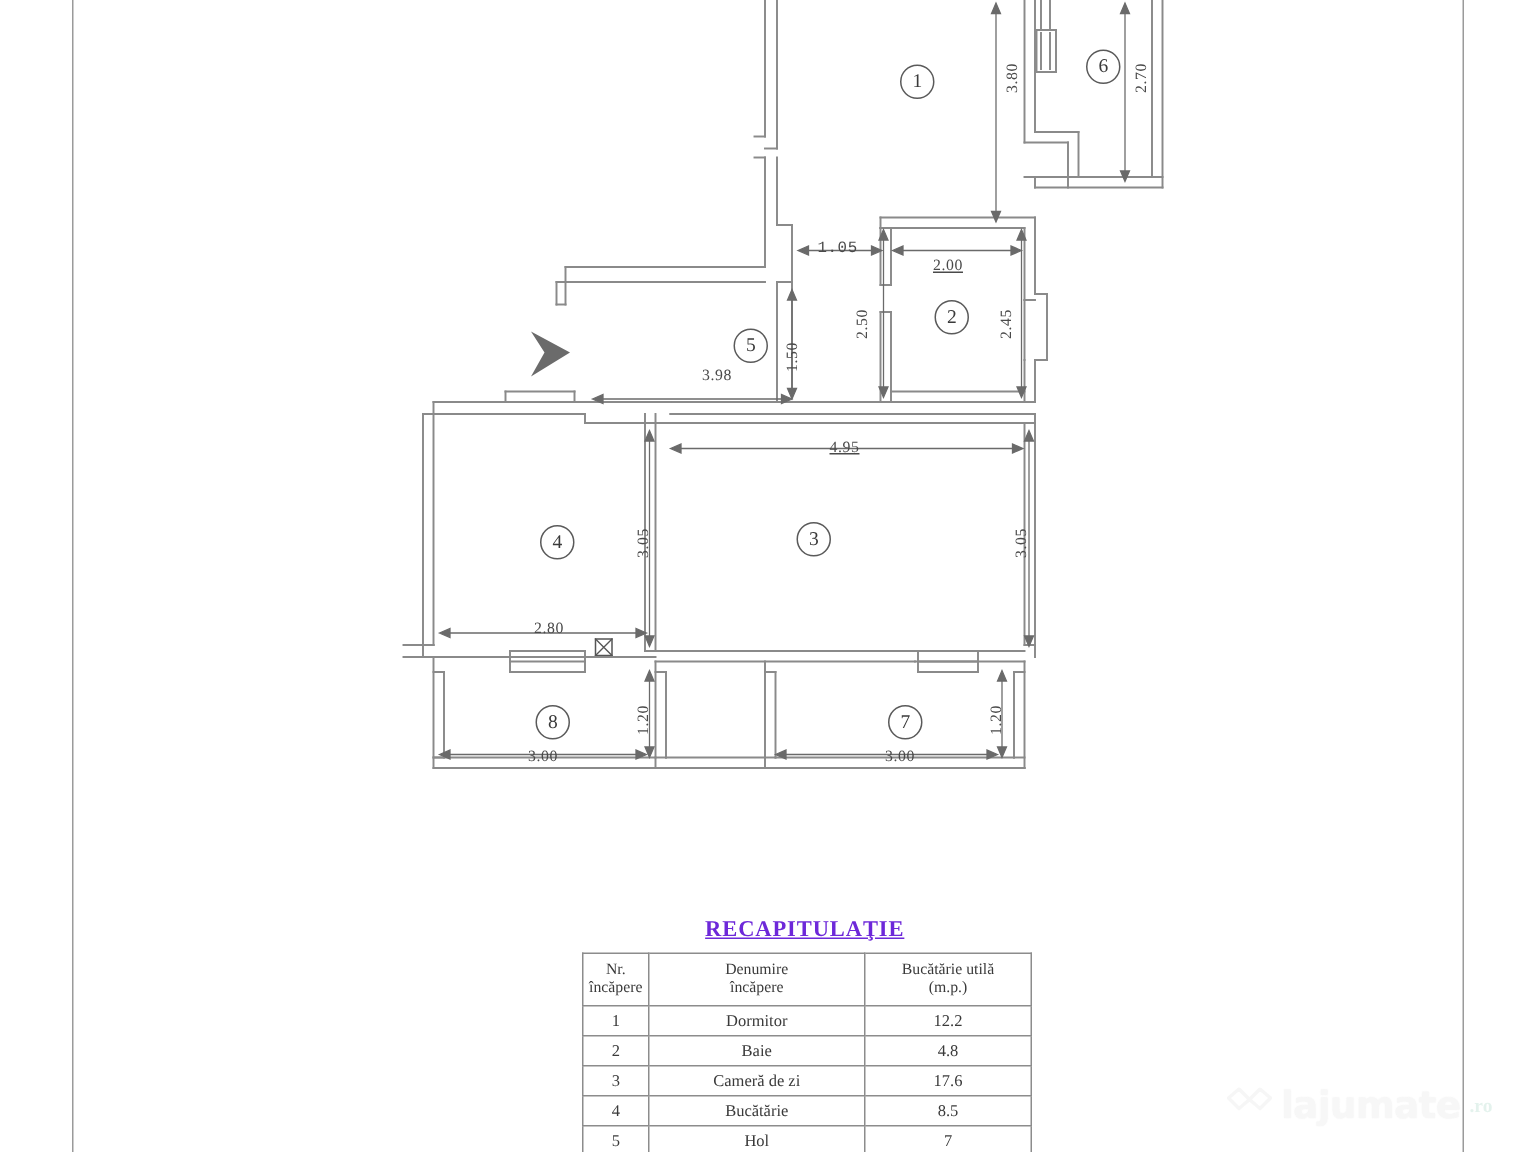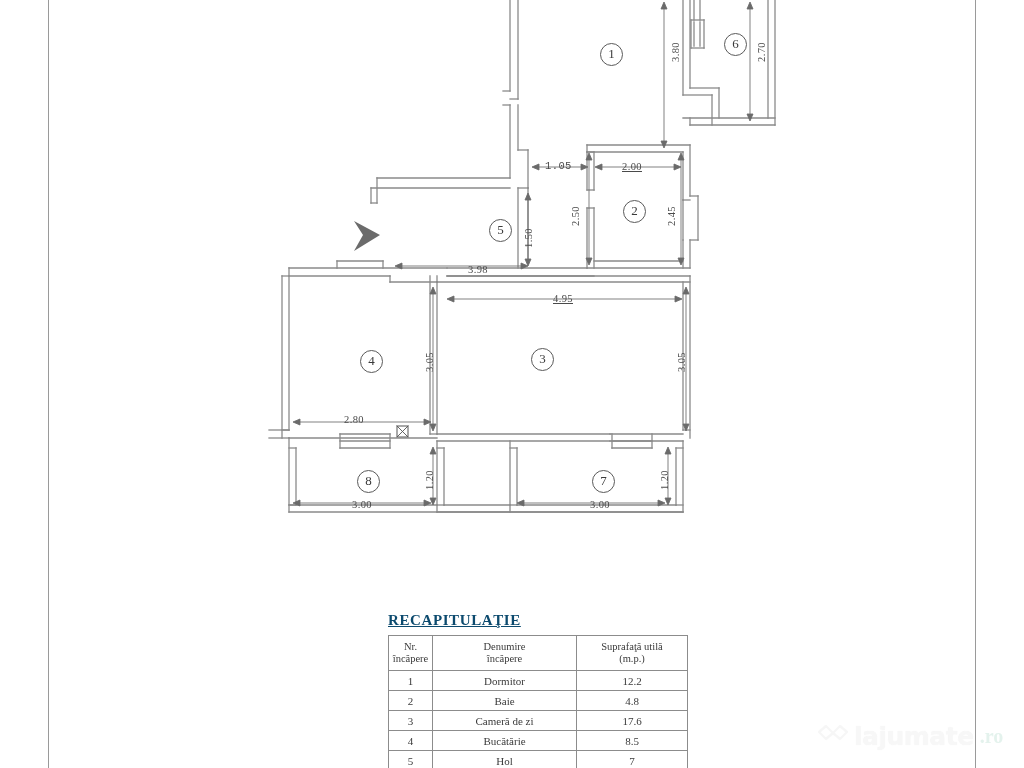--- a/index.html
+++ b/index.html
@@ -46,25 +46,26 @@
     white-space:nowrap;
   }
   .dim.vert{transform-origin:left top;transform:rotate(-90deg);}
 
   
   #north-arrow{position:absolute;left:350px;top:218px;width:44px;height:36px;}
 
   
   #recap{position:absolute;left:388px;top:612px;width:297px;}
   #recap-title{
+    text-align:center;
     font-family:"Liberation Serif", serif;
     font-size:15px;
     font-weight:bold;
     letter-spacing:.6px;
-    color:#0c4a6e;
+    color:#6d28d9;
     text-decoration:underline;
     margin-bottom:6px;
   }
   table.recap-table{
     border-collapse:collapse;
     width:297px;
     table-layout:fixed;
     font-family:"Liberation Serif", serif;
     color:#3a3a3a;
   }
@@ -98,21 +99,21 @@
     pointer-events:none;
   }
   #watermark .wm-text{
     font-family:"DejaVu Sans", sans-serif;
     font-size:25px;
     font-weight:bold;
     color:#f2f2f2;
     letter-spacing:-.5px;
     text-shadow:0 0 1px #e4e4e4;
   }
-  #watermark .wm-tld{color:#cfe9df;font-size:20px;font-weight:bold;}
+  #watermark .wm-tld{color:#cfe9df;font-size:13px;font-weight:bold;}
 </style>
 </head>
 <body>
 
 <div id="stage">
 
   <div class="frame-rule left"></div>
   <div class="frame-rule right"></div>
 
   <div id="plan">
@@ -340,50 +341,50 @@
     <div class="room-num" style="left:531px;top:348px;">3</div>
     <div class="room-num" style="left:360px;top:350px;">4</div>
     <div class="room-num" style="left:489px;top:219px;">5</div>
     <div class="room-num" style="left:724px;top:33px;">6</div>
     <div class="room-num" style="left:592px;top:470px;">7</div>
     <div class="room-num" style="left:357px;top:470px;">8</div>
 
     <div class="dim vert" style="left:670px;top:62px;">3.80</div>
     <div class="dim vert" style="left:756px;top:62px;">2.70</div>
     <div class="dim" style="left:545px;top:160px;font-family:Liberation Mono, monospace;">1.05</div>
-    <div class="dim" style="left:622px;top:161px;text-decoration:underline;">2.00</div>
+    <div class="dim" style="left:622px;top:172px;text-decoration:underline;">2.00</div>
     <div class="dim vert" style="left:570px;top:226px;">2.50</div>
     <div class="dim vert" style="left:666px;top:226px;">2.45</div>
     <div class="dim vert" style="left:523px;top:248px;">1.50</div>
-    <div class="dim" style="left:468px;top:264px;">3.98</div>
+    <div class="dim" style="left:468px;top:245px;">3.98</div>
     <div class="dim" style="left:553px;top:293px;text-decoration:underline;">4.95</div>
     <div class="dim vert" style="left:424px;top:372px;">3.05</div>
     <div class="dim vert" style="left:676px;top:372px;">3.05</div>
-    <div class="dim" style="left:344px;top:414px;">2.80</div>
+    <div class="dim" style="left:356px;top:414px;">2.80</div>
     <div class="dim vert" style="left:424px;top:490px;">1.20</div>
     <div class="dim vert" style="left:659px;top:490px;">1.20</div>
     <div class="dim" style="left:352px;top:499px;">3.00</div>
     <div class="dim" style="left:590px;top:499px;">3.00</div>
   </div>
 
   <div id="recap">
     <div id="recap-title">RECAPITULAŢIE</div>
     <table class="recap-table">
       <thead>
         <tr>
           <th class="col-nr">
             <div>Nr.</div>
             <div>încăpere</div>
           </th>
           <th class="col-name">
             <div>Denumire</div>
             <div>încăpere</div>
           </th>
           <th class="col-area">
-            <div>Suprafaţă utilă</div>
+            <div>Bucătărie utilă</div>
             <div>(m.p.)</div>
           </th>
         </tr>
       </thead>
       <tbody id="recap-body">
           <tr>
             <td class="col-nr">1</td>
             <td class="col-name">Dormitor</td>
             <td class="col-area">12.2</td>
           </tr>

